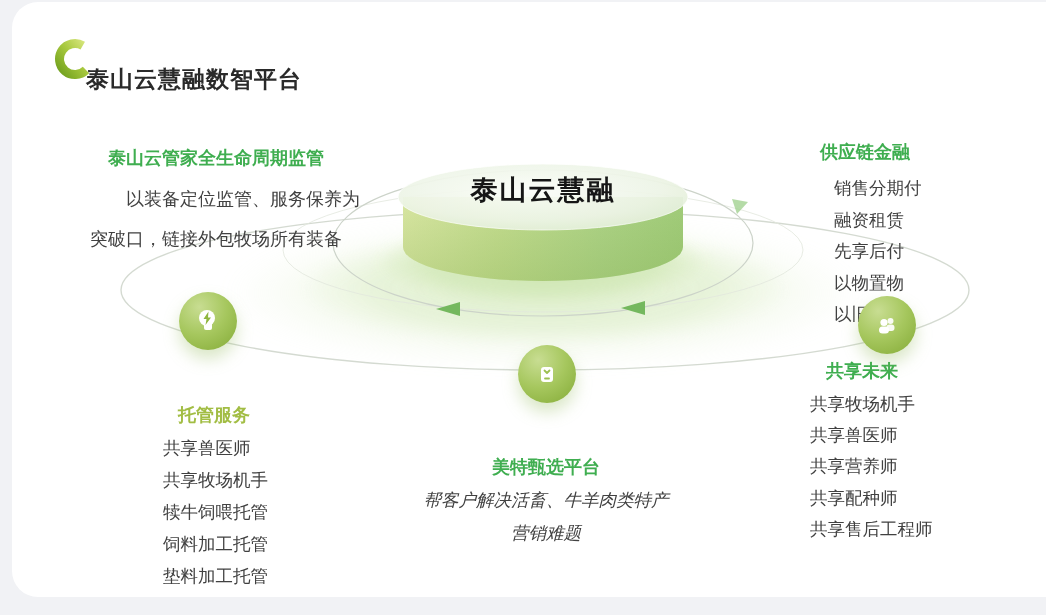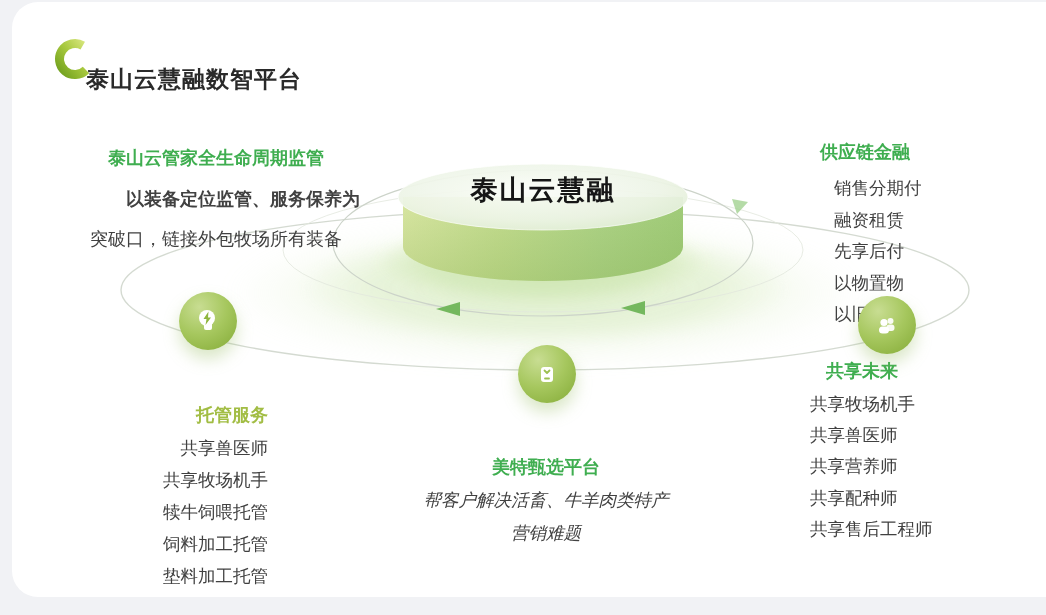--- a/index.html
+++ b/index.html
@@ -33,27 +33,27 @@
   .sec { position:absolute; z-index:2; }
   .sec-title { font-size:18px; font-weight:700; white-space:nowrap; }
   .green   { color: var(--accent-green, #3fae50); }
   .ygreen  { color: var(--yellow-green, #a2bd44); }
   .list-item { color: var(--text-dark, #414141); font-size:17.5px; white-space:nowrap; }
 
   .lifecycle { left:90px; top:146px; width:300px; }
   .lifecycle .sec-title { margin-left:18px; }
   .lifecycle .body-lines { margin-top:9px; }
   .lifecycle .list-item { line-height:40px; font-size:18px; }
-  .lifecycle .list-item:first-child { text-indent:2em;font-weight:bold; }
+  .lifecycle .list-item:first-child { text-indent:2em; }
 
   .supply { left:820px; top:140px; }
   .supply .items { margin-top:9px; margin-left:14px; }
   .supply .list-item { line-height:31.5px; }
 
-  .hosting { left:163px; top:403px;text-align:right; }
+  .hosting { left:163px; top:403px; }
   .hosting .sec-title { margin-left:15px; }
   .hosting .items { margin-top:5px; }
   .hosting .list-item { line-height:32px; }
 
   .meite { left:379px; top:455px; width:334px; text-align:center; }
   .meite .body-lines { margin-top:5px; }
   .meite .list-item { line-height:33px;font-style:italic; }
 
   .sharing { left:810px; top:359px; }
   .sharing .sec-title { margin-left:16px; }

